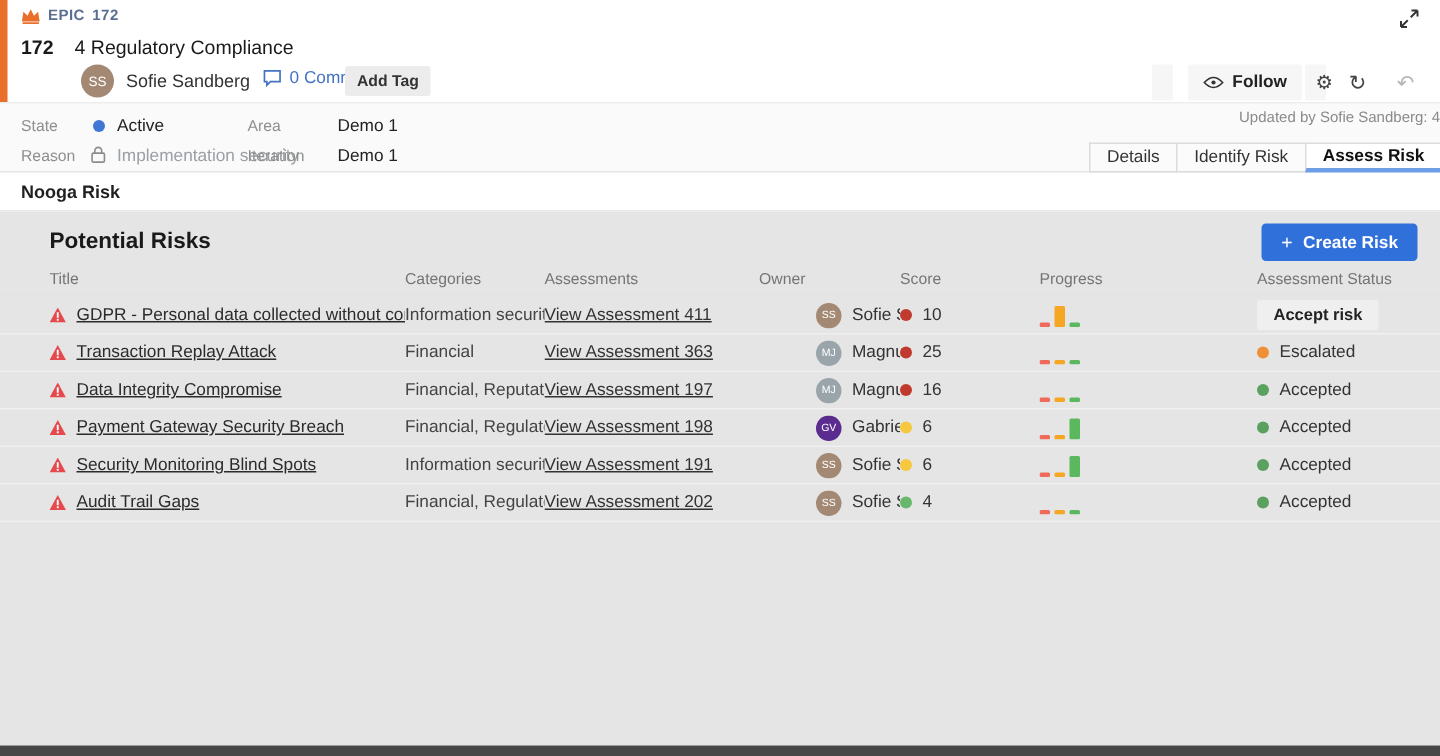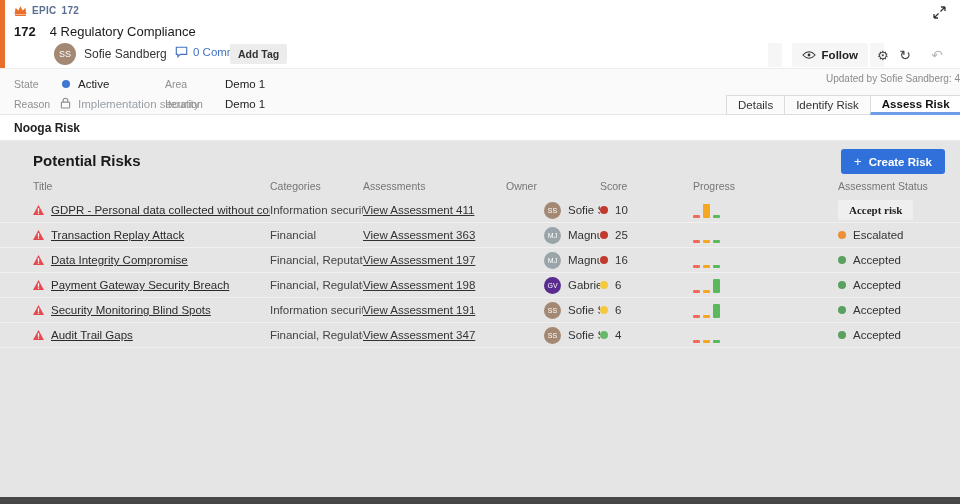--- a/index.html
+++ b/index.html
@@ -85,21 +85,21 @@
   .owner-cell { gap:7px; }
   .owner-name { font-size:11.5px; color:#333; }
   .dot { width:8px; height:8px; border-radius:50%; flex:0 0 auto; }
   .score-cell { gap:7px; } .score-num { font-size:11.5px; color:#333; }
   .prog { display:flex; align-items:flex-end; gap:3px; height:16px; }
   .seg { width:7px; border-radius:1px; }
   .seg-r { background:#ef6a5a; } .seg-o { background:#f5a623; } .seg-g { background:#5cb85f; }
   .status-cell { gap:7px; }
   .status-text { font-size:11.5px; color:#333; }
   .accept-btn { background:#efefef; border:none; border-radius:2px; font-size:11px; font-weight:700;
-                color:#222; padding:4px 11px; font-family:Liberation Serif, serif; cursor:pointer; }
+                color:#222; padding:4px 11px; font-family:Liberation Sans, sans-serif; cursor:pointer; }
 
   .bottom-strip { position:absolute; bottom:0; left:0; right:0; height:7px; background:#474747; }
   svg { display:block; }
 </style>
 </head>
 <body>
 
 <div class="app">
 
   <div class="epic-bar"></div>
@@ -418,21 +418,21 @@
                 <rect x="5.3" y="3.5" width="1.4" height="4" fill="#fff"></rect>
                 <rect x="5.3" y="8.3" width="1.4" height="1.4" fill="#fff"></rect>
               </svg>
             </span>
           <span class="risk-link">Audit Trail Gaps</span>
         </div>
         <div class="tcell">
             <span class="cat-text">Financial, Regulatory</span>
           </div>
         <div class="tcell">
-            <span class="assess-link">View Assessment 347</span>
+            <span class="assess-link">View Assessment 202</span>
           </div>
         <div class="tcell owner-cell">
           <span class="avatar sm" style="background: rgb(163, 136, 115); color: rgb(255, 255, 255);">SS</span>
           <span class="owner-name">Sofie Sandberg</span>
         </div>
         <div class="tcell score-cell">
           <span class="dot" style="background: rgb(103, 184, 106);"></span>
           <span class="score-num">4</span>
         </div>
         <div class="tcell">

